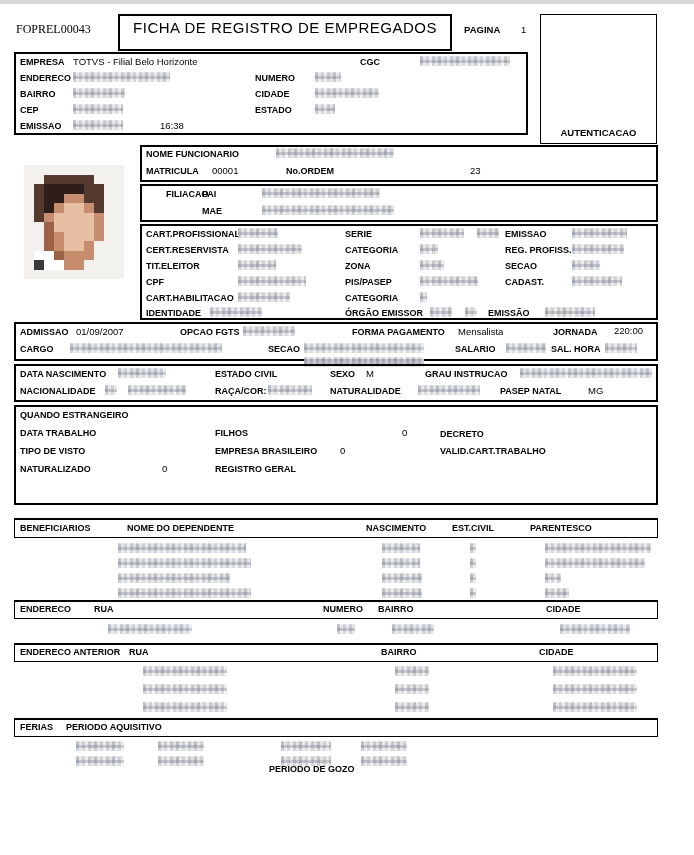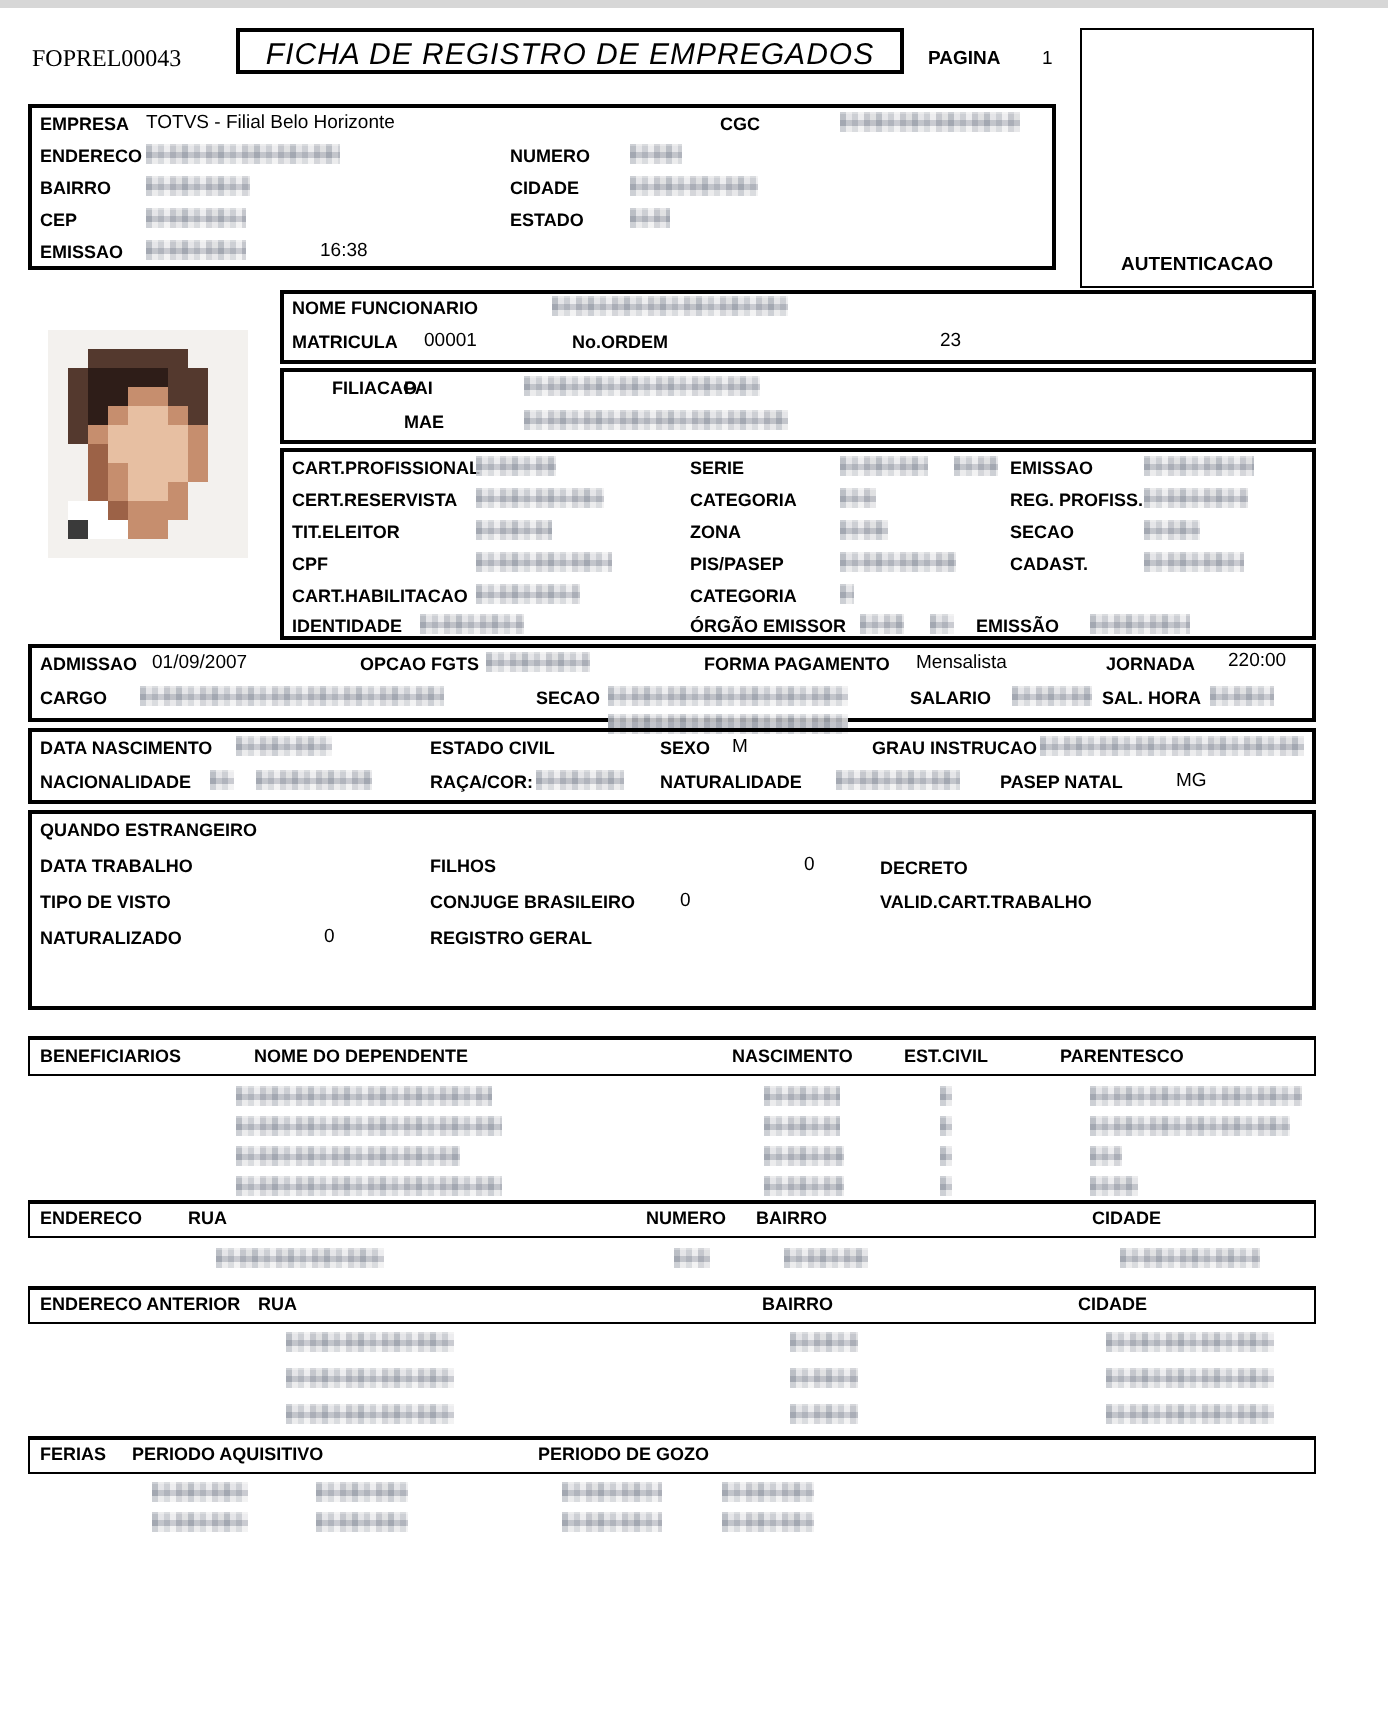--- a/index.html
+++ b/index.html
@@ -18,21 +18,21 @@
       repeating-linear-gradient(0deg, rgba(255,255,255,.40) 0 3px, rgba(130,136,150,.38) 3px 6px, rgba(255,255,255,.18) 6px 9px),
       repeating-linear-gradient(90deg, #9fa3ad 0 3px, #dadbde 3px 6px, #b8bbc2 6px 9px, #e7e7e9 9px 12px, #adb0b8 12px 15px, #d3d4d7 15px 18px);}
 </style>
 </head>
 <body>
 
 <div id="page">
   <div class="topstrip"></div>
 
   <span class="abs serif" style="left:16px;top:22px;">FOPREL00043</span>
-  <div class="box title" style="left:118px;top:14px;width:334px;height:23px;font-style:italic;">
+  <div class="box title" style="left:118px;top:14px;width:334px;height:37px;">
     <span>FICHA DE REGISTRO DE EMPREGADOS</span>
   </div>
   <span class="abs lbl" style="left:464px;top:25px;font-size:9.5px;">PAGINA</span>
   <span class="abs val" style="left:521px;top:25px;">1</span>
   <div class="box" style="left:540px;top:14px;width:117px;height:130px;border-width:1.5px;"></div>
   <span class="abs lbl" style="left:540px;top:128px;width:117px;text-align:center;font-size:9.5px;">AUTENTICACAO</span>
 
   <div class="box" style="left:14px;top:52px;width:514px;height:83px;"></div>
   <span class="abs lbl" style="left:20px;top:57px;">EMPRESA</span>
   <span class="abs val" style="left:73px;top:57px;">TOTVS - Filial Belo Horizonte</span>
@@ -166,40 +166,40 @@
   <div class="redacted" style="left:506px;top:343px;width:40px;"></div>
   <span class="abs lbl" style="left:551px;top:344px;">SAL. HORA</span>
   <div class="redacted" style="left:605px;top:343px;width:32px;"></div>
 
   <div class="box" style="left:14px;top:364px;width:644px;height:38px;"></div>
   <span class="abs lbl" style="left:20px;top:369px;">DATA NASCIMENTO</span>
   <div class="redacted" style="left:118px;top:368px;width:48px;"></div>
   <span class="abs lbl" style="left:215px;top:369px;">ESTADO CIVIL</span>
   <span class="abs lbl" style="left:330px;top:369px;">SEXO</span>
   <span class="abs val" style="left:366px;top:369px;">M</span>
-  <span class="abs lbl" style="left:425px;top:369px;margin-left:11px;">GRAU INSTRUCAO</span>
+  <span class="abs lbl" style="left:425px;top:369px;">GRAU INSTRUCAO</span>
   <div class="redacted" style="left:520px;top:368px;width:132px;"></div>
   <span class="abs lbl" style="left:20px;top:386px;">NACIONALIDADE</span>
   <div class="redacted" style="left:105px;top:385px;width:12px;"></div>
   <div class="redacted" style="left:128px;top:385px;width:58px;"></div>
   <span class="abs lbl" style="left:215px;top:386px;">RAÇA/COR:</span>
   <div class="redacted" style="left:268px;top:385px;width:44px;"></div>
   <span class="abs lbl" style="left:330px;top:386px;">NATURALIDADE</span>
   <div class="redacted" style="left:418px;top:385px;width:62px;"></div>
   <span class="abs lbl" style="left:500px;top:386px;">PASEP NATAL</span>
   <span class="abs val" style="left:588px;top:386px;">MG</span>
 
   <div class="box" style="left:14px;top:405px;width:644px;height:100px;"></div>
   <span class="abs lbl" style="left:20px;top:410px;">QUANDO ESTRANGEIRO</span>
   <span class="abs lbl" style="left:20px;top:428px;">DATA TRABALHO</span>
   <span class="abs lbl" style="left:215px;top:428px;">FILHOS</span>
   <span class="abs val" style="left:402px;top:428px;">0</span>
   <span class="abs lbl" style="left:440px;top:429px;">DECRETO</span>
   <span class="abs lbl" style="left:20px;top:446px;">TIPO DE VISTO</span>
-  <span class="abs lbl" style="left:215px;top:446px;">CONJUGE BRASILEIRO</span>
+  <span class="abs lbl" style="left:215px;top:446px;">EMPRESA BRASILEIRO</span>
   <span class="abs val" style="left:340px;top:446px;">0</span>
   <span class="abs lbl" style="left:440px;top:446px;">VALID.CART.TRABALHO</span>
   <span class="abs lbl" style="left:20px;top:464px;">NATURALIZADO</span>
   <span class="abs val" style="left:162px;top:464px;">0</span>
   <span class="abs lbl" style="left:215px;top:464px;">REGISTRO GERAL</span>
 
   <div class="hdrbox" style="left:14px;top:518px;width:644px;height:20px;"></div>
   <span class="abs lbl" style="left:20px;top:523px;">BENEFICIARIOS</span>
   <span class="abs lbl" style="left:104px;top:523px;margin-left:23px;">NOME DO DEPENDENTE</span>
   <span class="abs lbl" style="left:366px;top:523px;">NASCIMENTO</span>
@@ -245,21 +245,21 @@
   <div class="redacted" style="left:143px;top:684px;width:84px;"></div>
   <div class="redacted" style="left:395px;top:684px;width:34px;"></div>
   <div class="redacted" style="left:553px;top:684px;width:84px;"></div>
   <div class="redacted" style="left:143px;top:702px;width:84px;"></div>
   <div class="redacted" style="left:395px;top:702px;width:34px;"></div>
   <div class="redacted" style="left:553px;top:702px;width:84px;"></div>
 
   <div class="hdrbox" style="left:14px;top:718px;width:644px;height:19px;"></div>
   <span class="abs lbl" style="left:20px;top:722px;">FERIAS</span>
   <span class="abs lbl" style="left:66px;top:722px;">PERIODO AQUISITIVO</span>
-  <span class="abs lbl" style="left:269px;top:722px;">PERIODO DE GOZO</span>
+  <span class="abs lbl" style="left:269px;top:764px;">PERIODO DE GOZO</span>
   <div class="redacted" style="left:76px;top:741px;width:48px;"></div>
   <div class="redacted" style="left:158px;top:741px;width:46px;"></div>
   <div class="redacted" style="left:281px;top:741px;width:50px;"></div>
   <div class="redacted" style="left:361px;top:741px;width:46px;"></div>
   <div class="redacted" style="left:76px;top:756px;width:48px;"></div>
   <div class="redacted" style="left:158px;top:756px;width:46px;"></div>
   <div class="redacted" style="left:281px;top:756px;width:50px;"></div>
   <div class="redacted" style="left:361px;top:756px;width:46px;"></div>
 </div>
 

